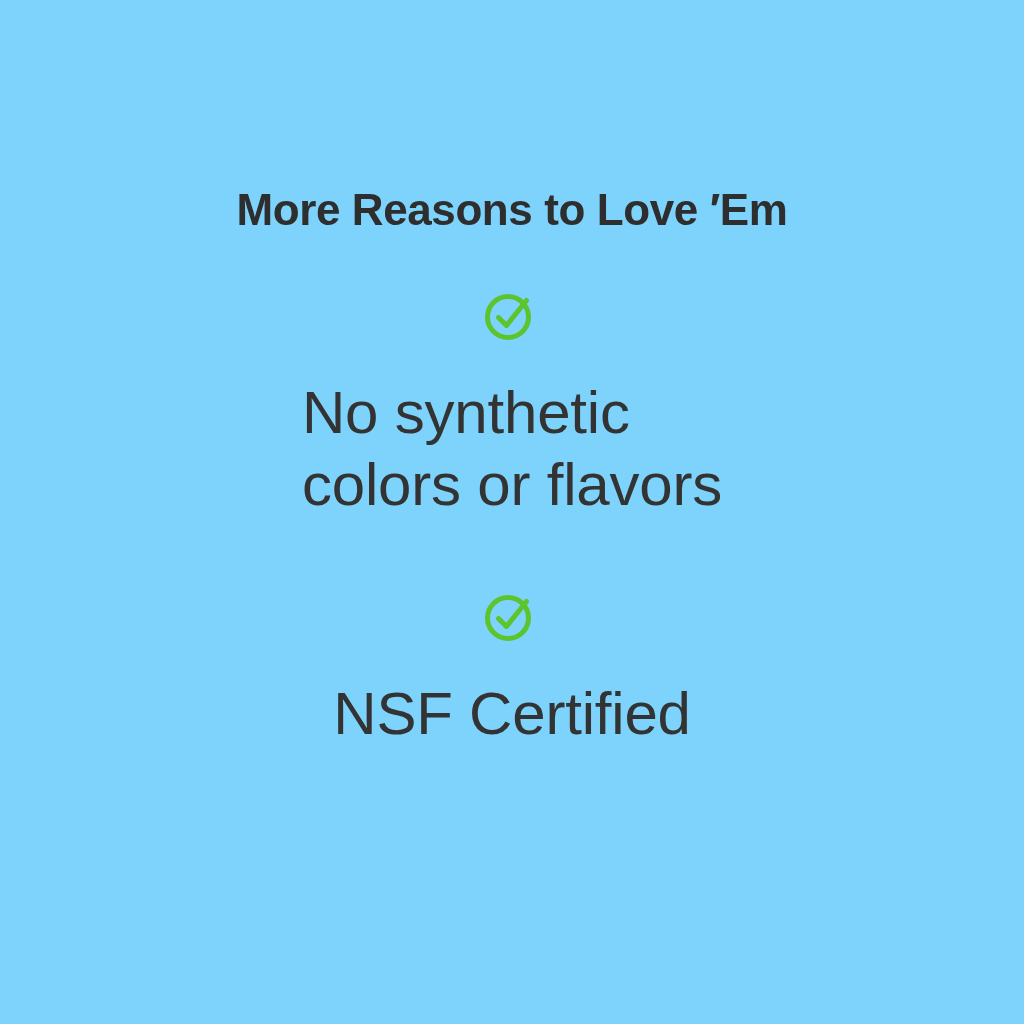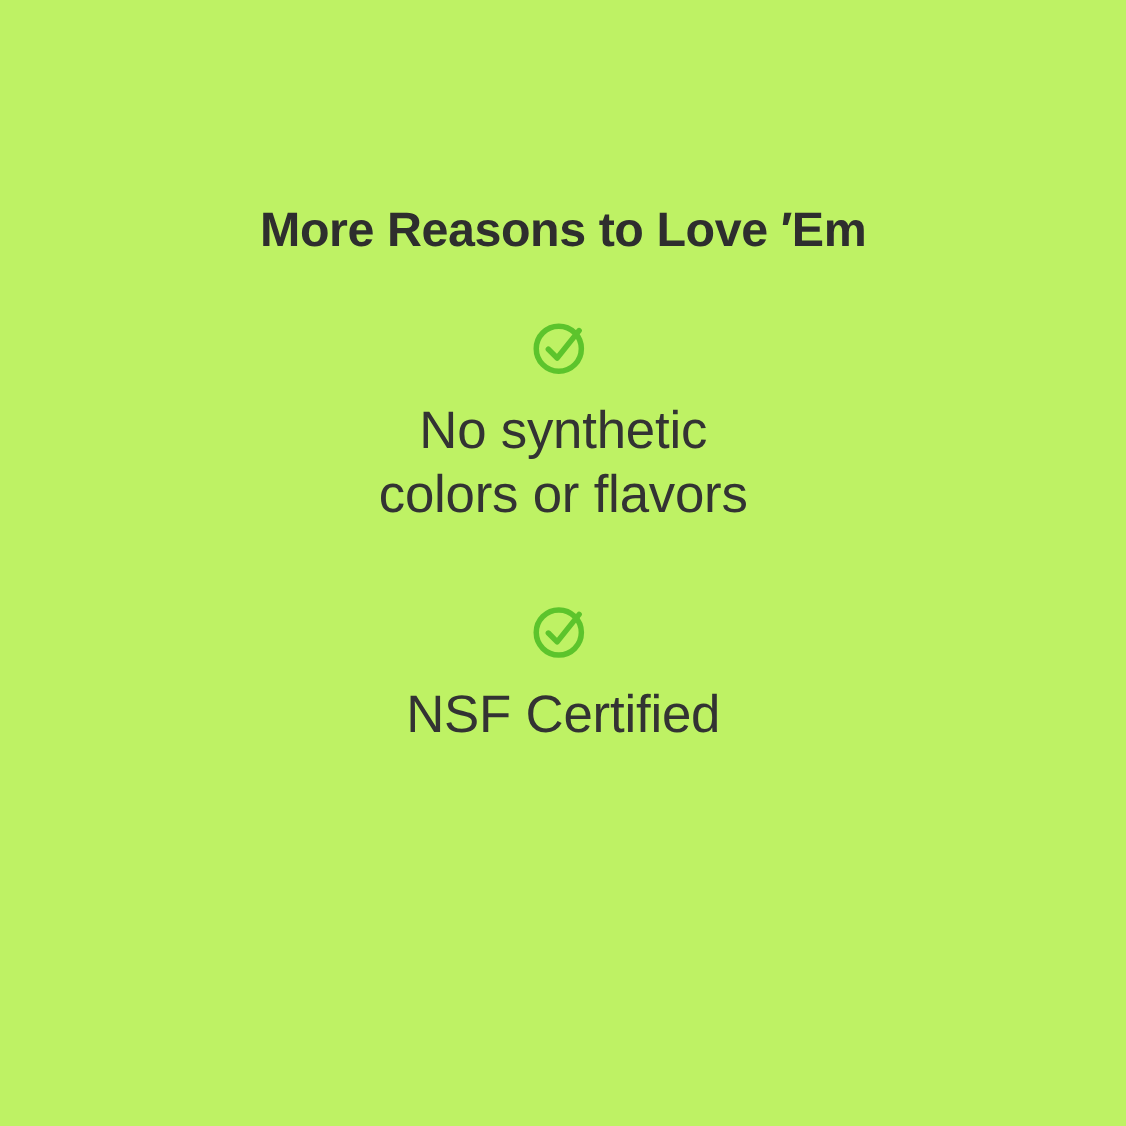--- a/index.html
+++ b/index.html
@@ -12,21 +12,21 @@
     height: 1024px;
     overflow: hidden;
     font-family: "Liberation Sans", "DejaVu Sans", sans-serif;
     background: #e2faf4;
   }
 
   .panel {
     width: 1024px;
     height: 1024px;
     box-sizing: border-box;
-    background: #bef264;
+    background: #7dd3fc;
     display: flex;
     flex-direction: column;
     align-items: center;
     padding-top: 186px;
   }
 
   .panel-heading {
     font-size: 44px;
     font-weight: 700;
     letter-spacing: -0.4px;
@@ -65,25 +65,25 @@
     line-height: 0;
   }
   .check-icon svg {
     display: block;
     width: 56px;
     height: 50px;
     overflow: visible;
   }
 
   .benefit-label {
-    margin-top: 22px;
-    font-size: 48px;
+    margin-top: 36px;
+    font-size: 60px;
     font-weight: 400;
     color: #333333;
-    text-align: center;
+    text-align: left;
     line-height: 1.21;
     letter-spacing: -0.2px;
     white-space: pre-line;
   }
 </style>
 </head>
 <body>
 
 <div class="panel">
 

